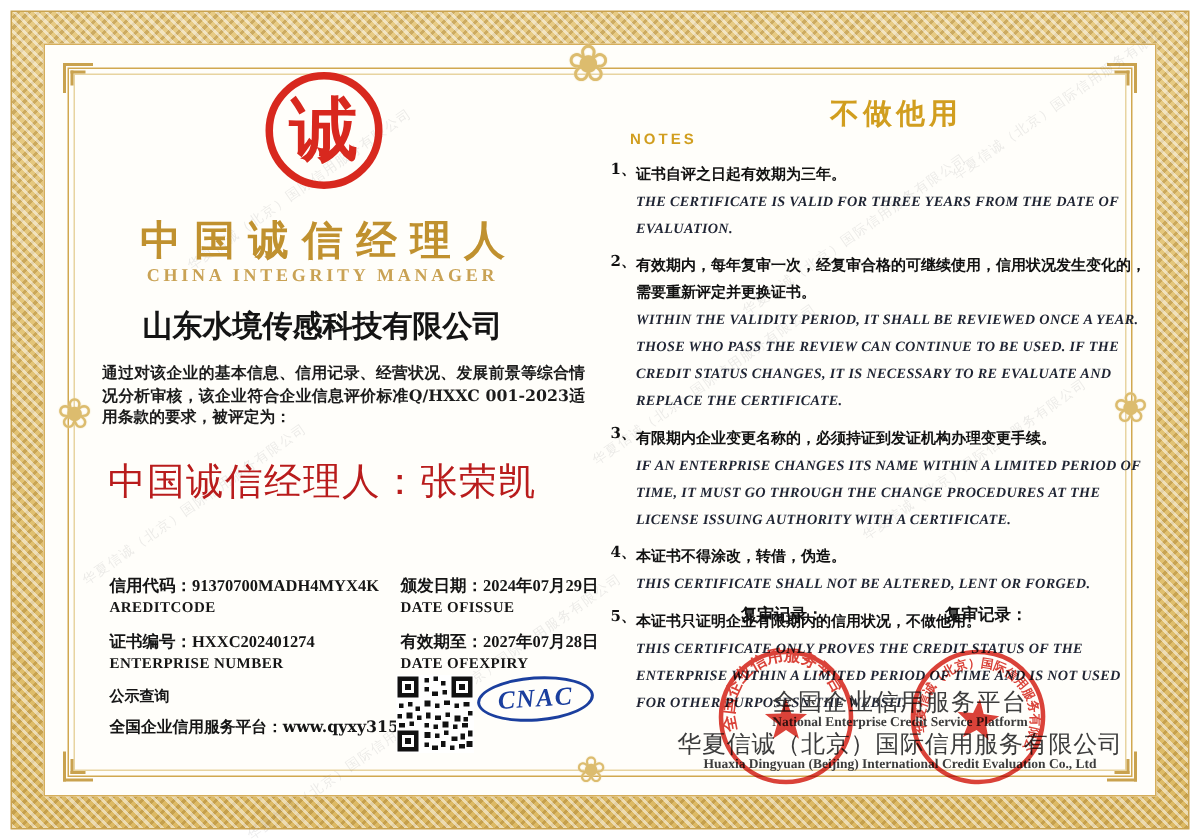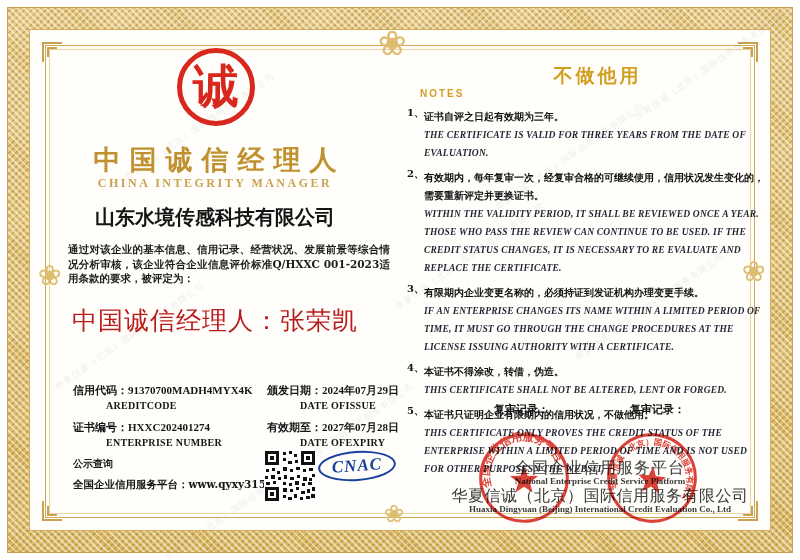--- a/index.html
+++ b/index.html
@@ -52,21 +52,21 @@
       font-size:20px; font-weight:bold; color:#141414; }
   .statement { position:absolute; left:68px; top:242px; width:322px; font-size:10.5px; line-height:1.4;
       color:#1c1c1c; font-weight:600; text-align:justify; font-family:"DejaVu Serif", serif; }
   .award { position:absolute; left:40px; top:304px; width:350px; text-align:center; font-size:25px;
       color:#b91c1c; letter-spacing:1px; font-family:"DejaVu Serif", serif; }
 
   .field { position:absolute; font-size:11px; color:#151515; }
   .field .lbl { font-weight:bold; font-family:"DejaVu Serif", serif; }
   .field .val { font-family:"Liberation Serif", serif; font-weight:bold;margin-top:18px; }
   .field .sub { display:block; font-family:"Liberation Serif", serif; font-weight:bold; font-size:10px;
-      letter-spacing:0.3px; margin-top:2px;margin-left:33px; }
+      letter-spacing:0.3px; margin-top:2px; }
   .f-credit { left:73px; top:383px; }
   .f-issue  { left:267px; top:383px; }
   .f-certno { left:73px; top:420px; }
   .f-expiry { left:267px; top:420px; }
 
   .query-title { position:absolute; left:73px; top:457px; font-size:10px; font-weight:bold;
       color:#151515; font-family:Liberation Sans, sans-serif; }
   .query-platform { position:absolute; left:73px; top:478px; font-size:10.5px; font-weight:bold;
       color:#151515; font-family:"DejaVu Serif", serif; }
 

